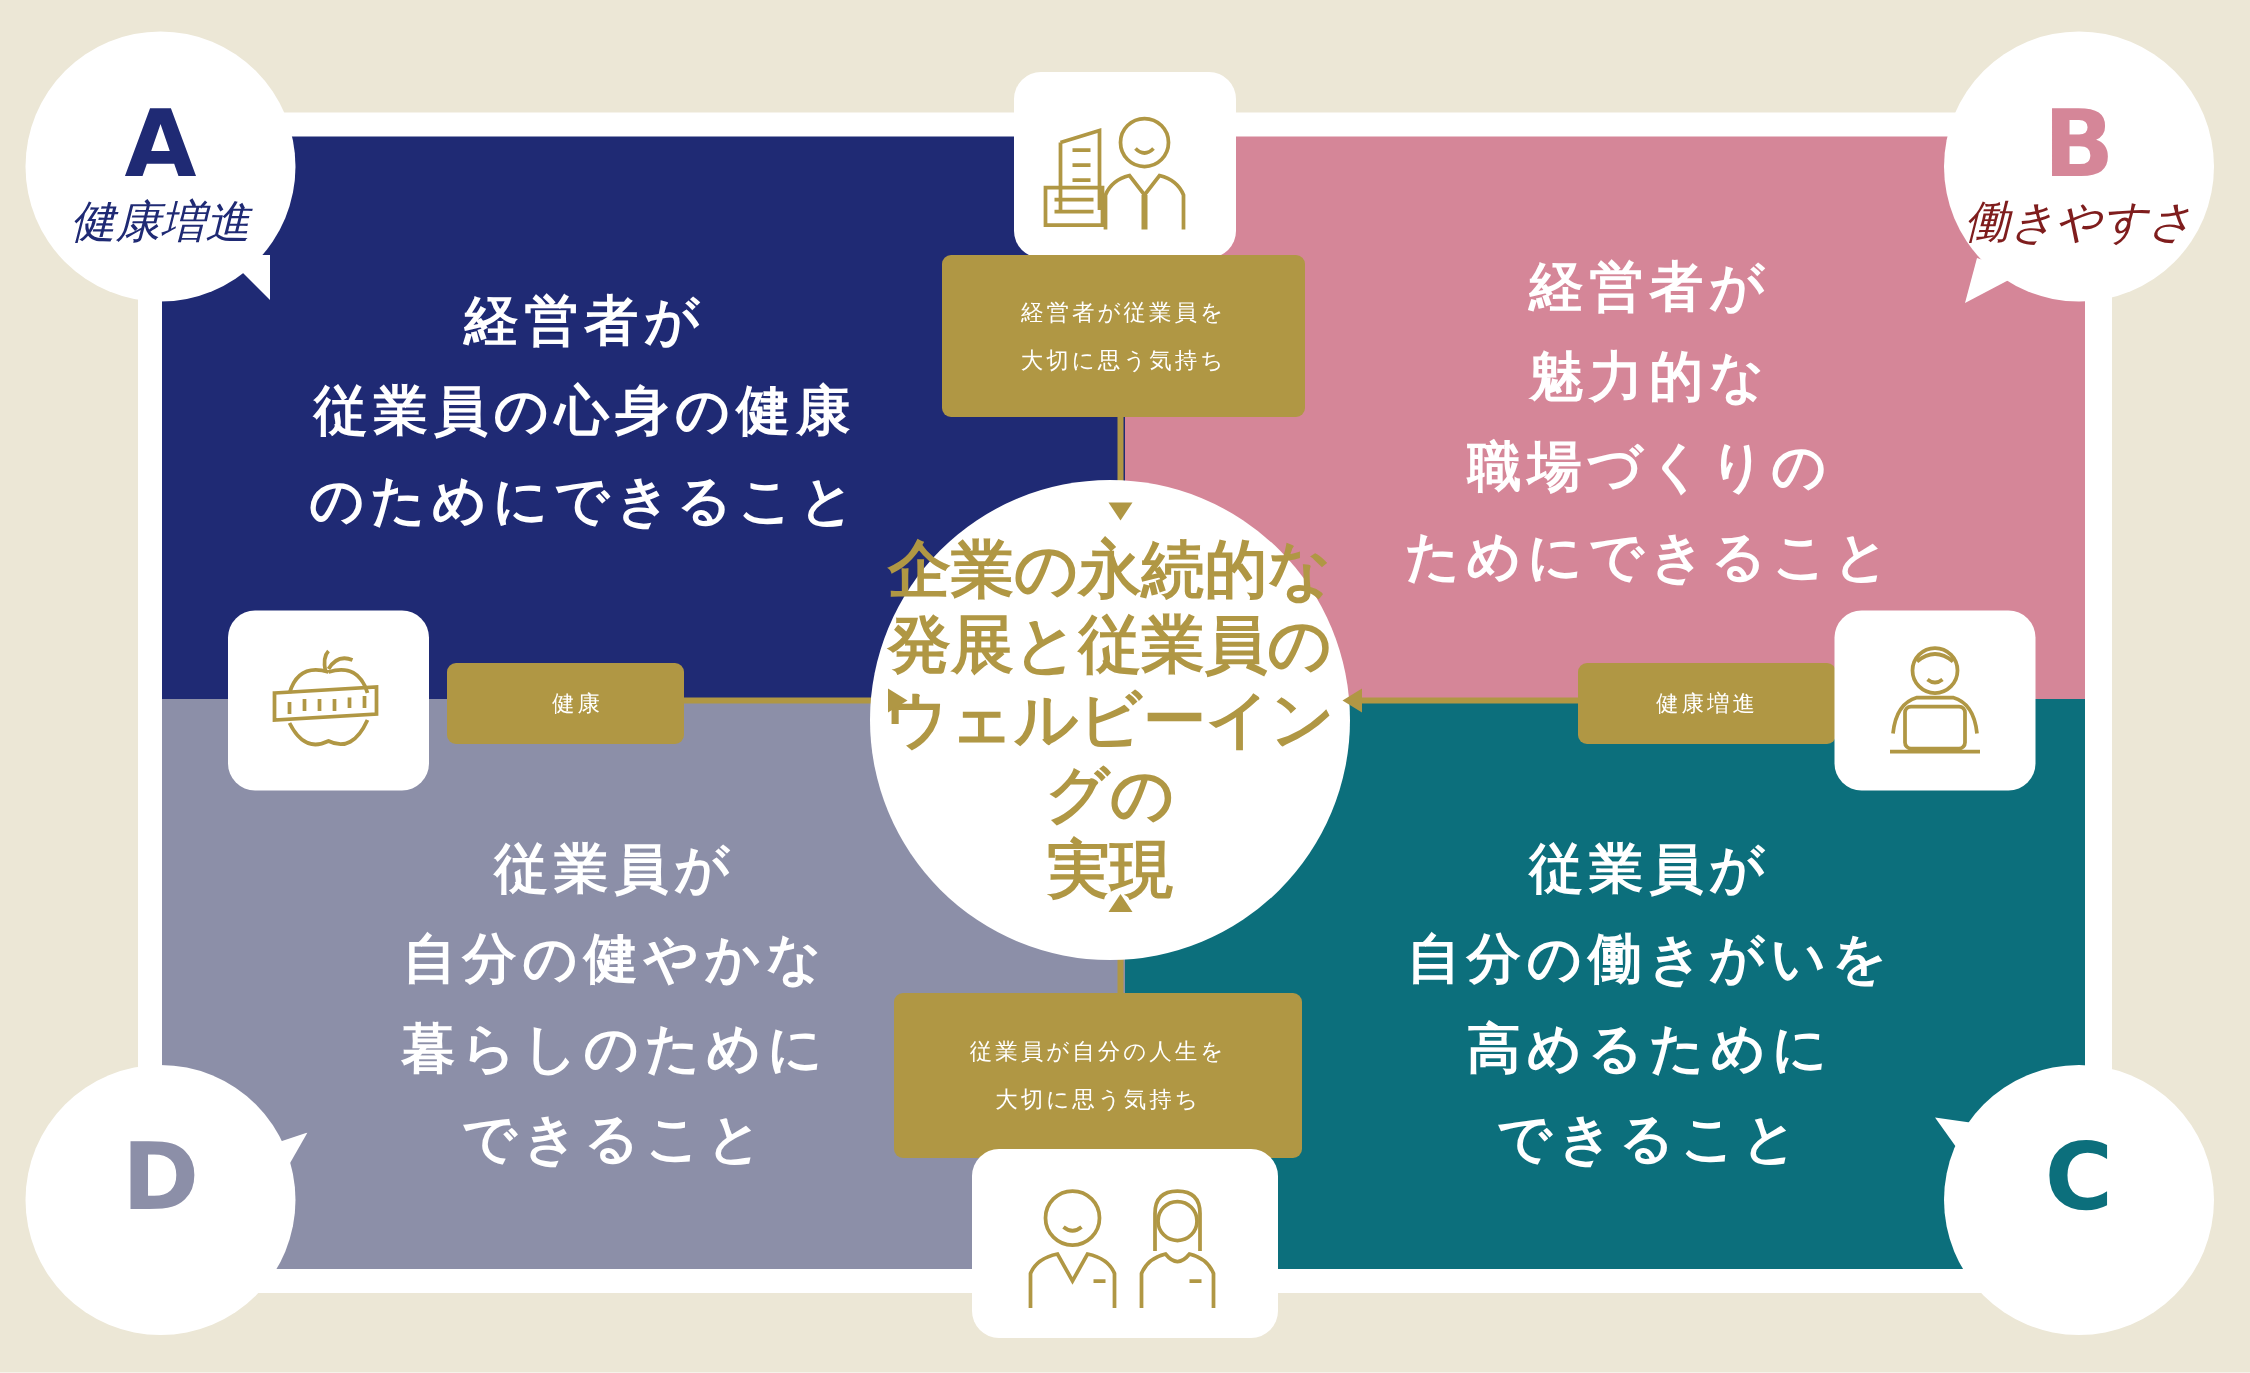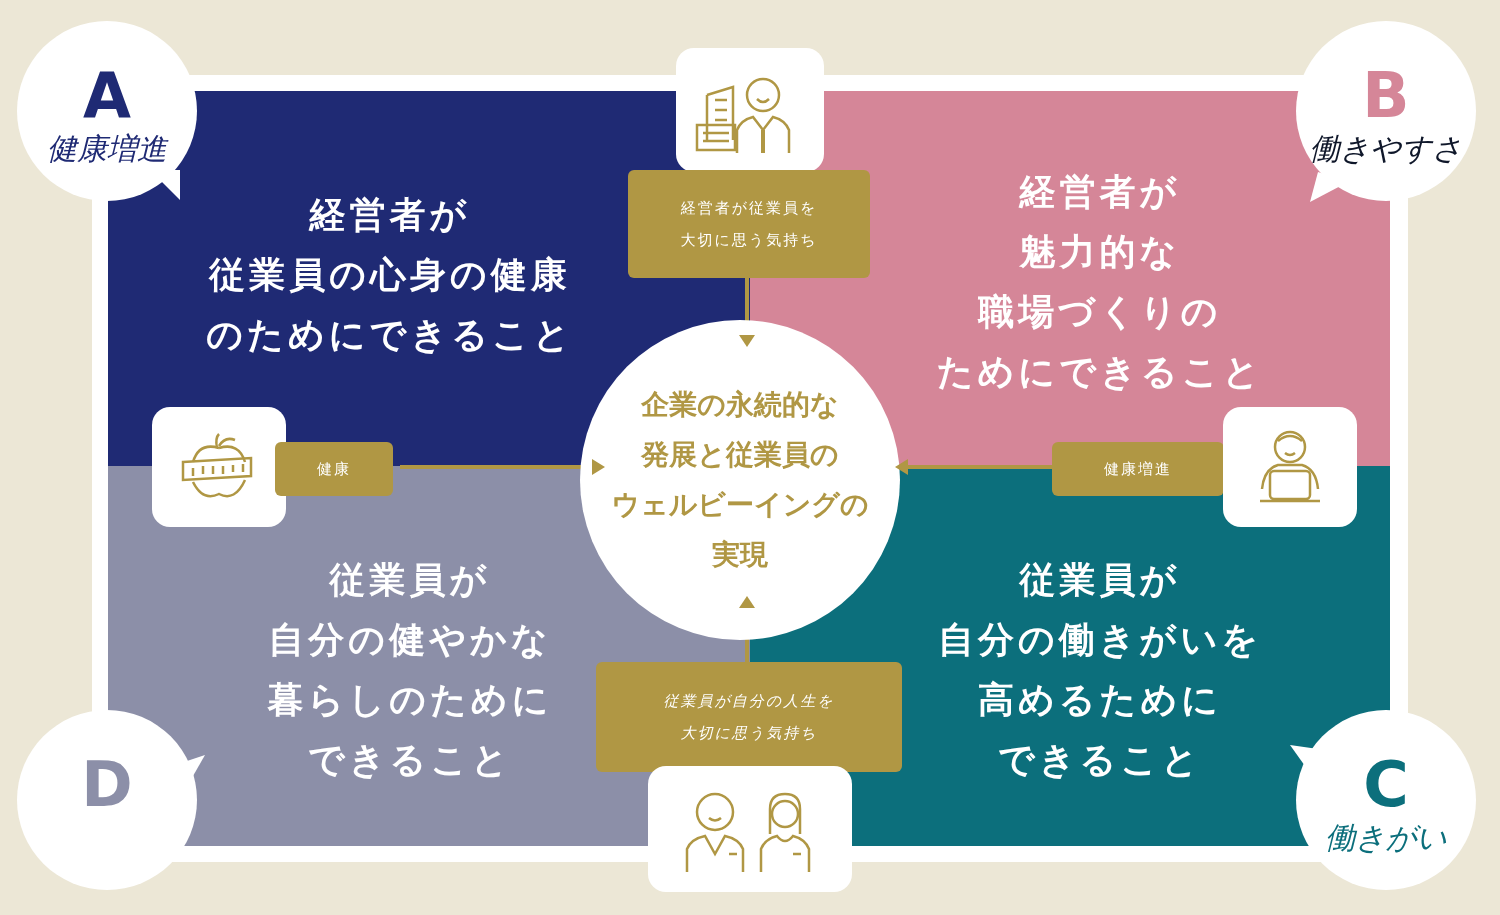--- a/index.html
+++ b/index.html
@@ -10,21 +10,21 @@
   .qB{left:750px;top:91px;width:640px;height:375px;background:#D58698;}
   .qD{left:108px;top:466px;width:642px;height:380px;background:#8C8FA8;}
   .qC{left:750px;top:466px;width:640px;height:380px;background:#0C6F7C;}
   .qtext{position:absolute;color:#fff;font-weight:bold;font-size:36px;line-height:60px;text-align:center;letter-spacing:4px;white-space:pre-line;}
   .bubble{position:absolute;width:180px;height:180px;border-radius:50%;background:#fff;text-align:center;}
   .bubble .letter{font-size:62px;font-weight:bold;line-height:62px;margin-top:44px;display:block;}
   .bubble .sub{font-size:30px;display:block;line-height:36px;margin-top:4px;font-style:italic;}
   .iconbox{position:absolute;background:#fff;border-radius:18px;display:flex;align-items:center;justify-content:center;}
   .tag{position:absolute;background:#B09744;color:#fff;border-radius:6px;font-size:15px;line-height:32px;text-align:center;white-space:pre-line;letter-spacing:2px;display:flex;align-items:center;justify-content:center;}
   .circle{position:absolute;left:580px;top:320px;width:320px;height:320px;border-radius:50%;background:#fff;display:flex;align-items:center;justify-content:center;}
-  .circle span{color:#B09744;font-weight:bold;font-size:28px;line-height:50px;text-align:center;white-space:pre-line;}
+  .circle span{color:#B09744;font-weight:bold;font-size:42px;line-height:50px;text-align:center;white-space:pre-line;}
   .line{position:absolute;background:#B09744;}
 </style>
 </head>
 <body>
 
 <div class="frame"></div>
 
 <div class="quad qA"></div>
 <div class="quad qB"></div>
 <div class="quad qD"></div>
@@ -69,42 +69,42 @@
     <path d="M12 30 L12 75 M12 30 L38 22 L38 75 M20 35 H32 M20 45 H32 M20 55 H32 M2 60 H40 V85 H2 Z M8 68 H34 M8 76 H34"></path>
     <circle cx="68" cy="30" r="16"></circle>
     <path d="M62 34 Q68 40 74 34"></path>
     <path d="M42 88 V65 Q46 55 58 52 L68 65 L78 52 Q90 55 94 65 V88"></path>
     <path d="M68 65 V88" stroke-width="4"></path>
   </svg>
 </div>
 <div class="tag" style="left:628px;top:170px;width:242px;height:108px;">経営者が従業員を
 大切に思う気持ち</div>
 
-<div class="tag" style="left:596px;top:662px;width:306px;height:110px;font-style:italic;">従業員が自分の人生を
+<div class="tag" style="left:596px;top:662px;width:272px;height:110px;">従業員が自分の人生を
 大切に思う気持ち</div>
 <div class="iconbox" style="left:648px;top:766px;width:204px;height:126px;">
   <svg width="150" height="90" viewBox="0 0 150 90" fill="none" stroke="#B09744" stroke-width="2.5">
     <circle cx="40" cy="28" r="18"></circle>
     <path d="M34 34 Q40 39 46 34"></path>
     <path d="M12 88 V65 Q16 55 30 52 L40 70 L50 52 Q64 55 68 65 V88 M54 70 H62"></path>
     <path d="M95 50 V25 Q95 10 110 10 Q125 10 125 25 V50"></path>
     <circle cx="110" cy="30" r="13"></circle>
     <path d="M86 88 V65 Q90 55 102 52 Q110 62 118 52 Q130 55 134 65 V88 M118 70 H126"></path>
   </svg>
 </div>
 
 <div class="iconbox" style="left:152px;top:407px;width:134px;height:120px;">
   <svg width="80" height="70" viewBox="0 0 80 70" fill="none" stroke="#B09744" stroke-width="2.5">
     <path d="M38 16 Q36 6 40 2 M40 14 Q46 4 56 8"></path>
     <path d="M40 16 Q20 10 14 30 M40 16 Q60 10 66 30"></path>
     <path d="M4 30 L72 26 V44 L4 48 Z M14 36 V44 M24 34 V42 M34 34 V42 M44 34 V42 M54 33 V40 M64 32 V40"></path>
     <path d="M14 50 Q24 70 40 62 Q56 70 66 48"></path>
   </svg>
 </div>
-<div class="tag" style="left:275px;top:442px;width:118px;height:54px;">健康</div>
+<div class="tag" style="left:298px;top:442px;width:142px;height:54px;padding-left:16px;">健康</div>
 
 <div class="tag" style="left:1052px;top:442px;width:172px;height:54px;">健康増進</div>
 <div class="iconbox" style="left:1223px;top:407px;width:134px;height:120px;">
   <svg width="80" height="80" viewBox="0 0 80 80" fill="none" stroke="#B09744" stroke-width="2.5">
     <circle cx="40" cy="20" r="15"></circle>
     <path d="M28 14 Q40 4 52 14"></path>
     <path d="M35 26 Q40 30 45 26"></path>
     <path d="M12 62 Q14 42 28 38 H52 Q66 42 68 62"></path>
     <rect x="20" y="44" width="40" height="28" rx="4"></rect>
     <path d="M10 74 H70"></path>
@@ -114,32 +114,31 @@
 <div class="bubble" style="left:17px;top:21px;">
   <span class="letter" style="color:#1F2A74;">A</span>
   <span class="sub" style="color:#1F2A74;">健康増進</span>
 </div>
 <svg style="position:absolute;left:150px;top:170px;" width="40" height="35">
     <polygon points="0,0 30,0 30,30" fill="#fff"></polygon>
   </svg>
 
 <div class="bubble" style="left:1296px;top:21px;">
   <span class="letter" style="color:#D58698;">B</span>
-  <span class="sub" style="color:#0f172a;">働きやすさ</span>
+  <span class="sub" style="color:#7f1d1d;">働きやすさ</span>
 </div>
 <svg style="position:absolute;left:1308px;top:172px;" width="40" height="35">
     <polygon points="10,0 40,10 2,30" fill="#fff"></polygon>
   </svg>
 
 <div class="bubble" style="left:17px;top:710px;">
   <span class="letter" style="color:#8C8FA8;">D</span>
 </div>
 <svg style="position:absolute;left:175px;top:755px;" width="40" height="40">
     <polygon points="0,10 30,0 10,35" fill="#fff"></polygon>
   </svg>
 
 <div class="bubble" style="left:1296px;top:710px;">
   <span class="letter" style="color:#0C6F7C;">C</span>
-  <span class="sub" style="color:#0C6F7C;">働きがい</span>
 </div>
 <svg style="position:absolute;left:1290px;top:740px;" width="45" height="45">
     <polygon points="0,5 35,10 25,40" fill="#fff"></polygon>
   </svg>
 
 </body></html>

